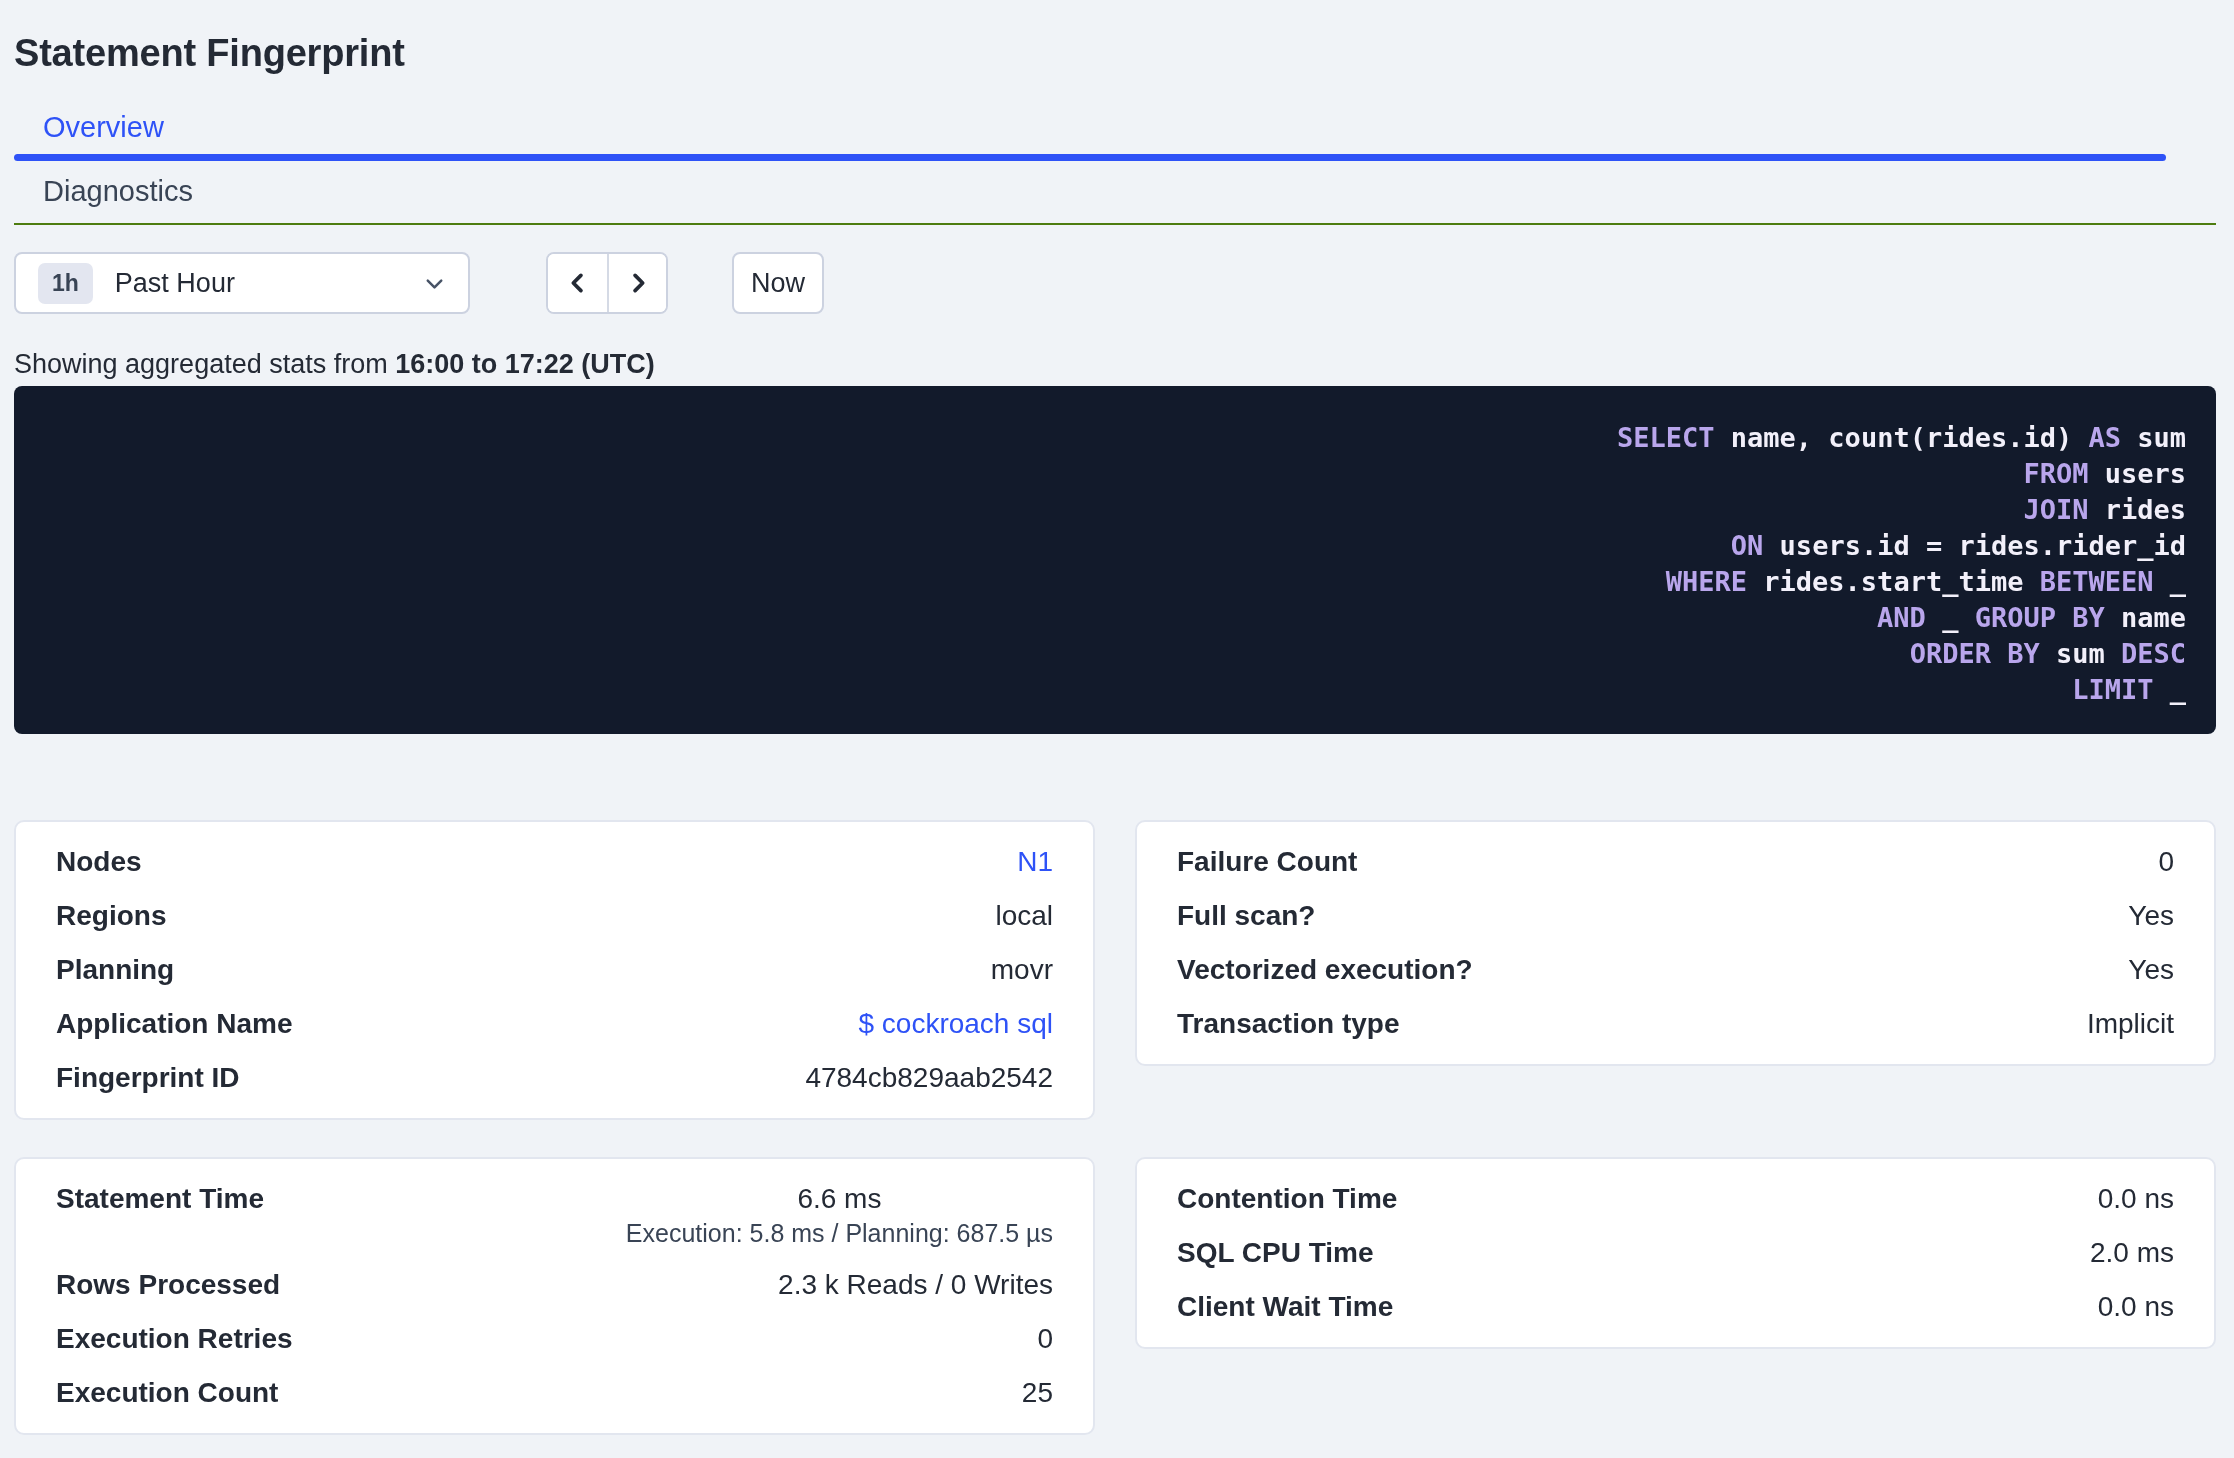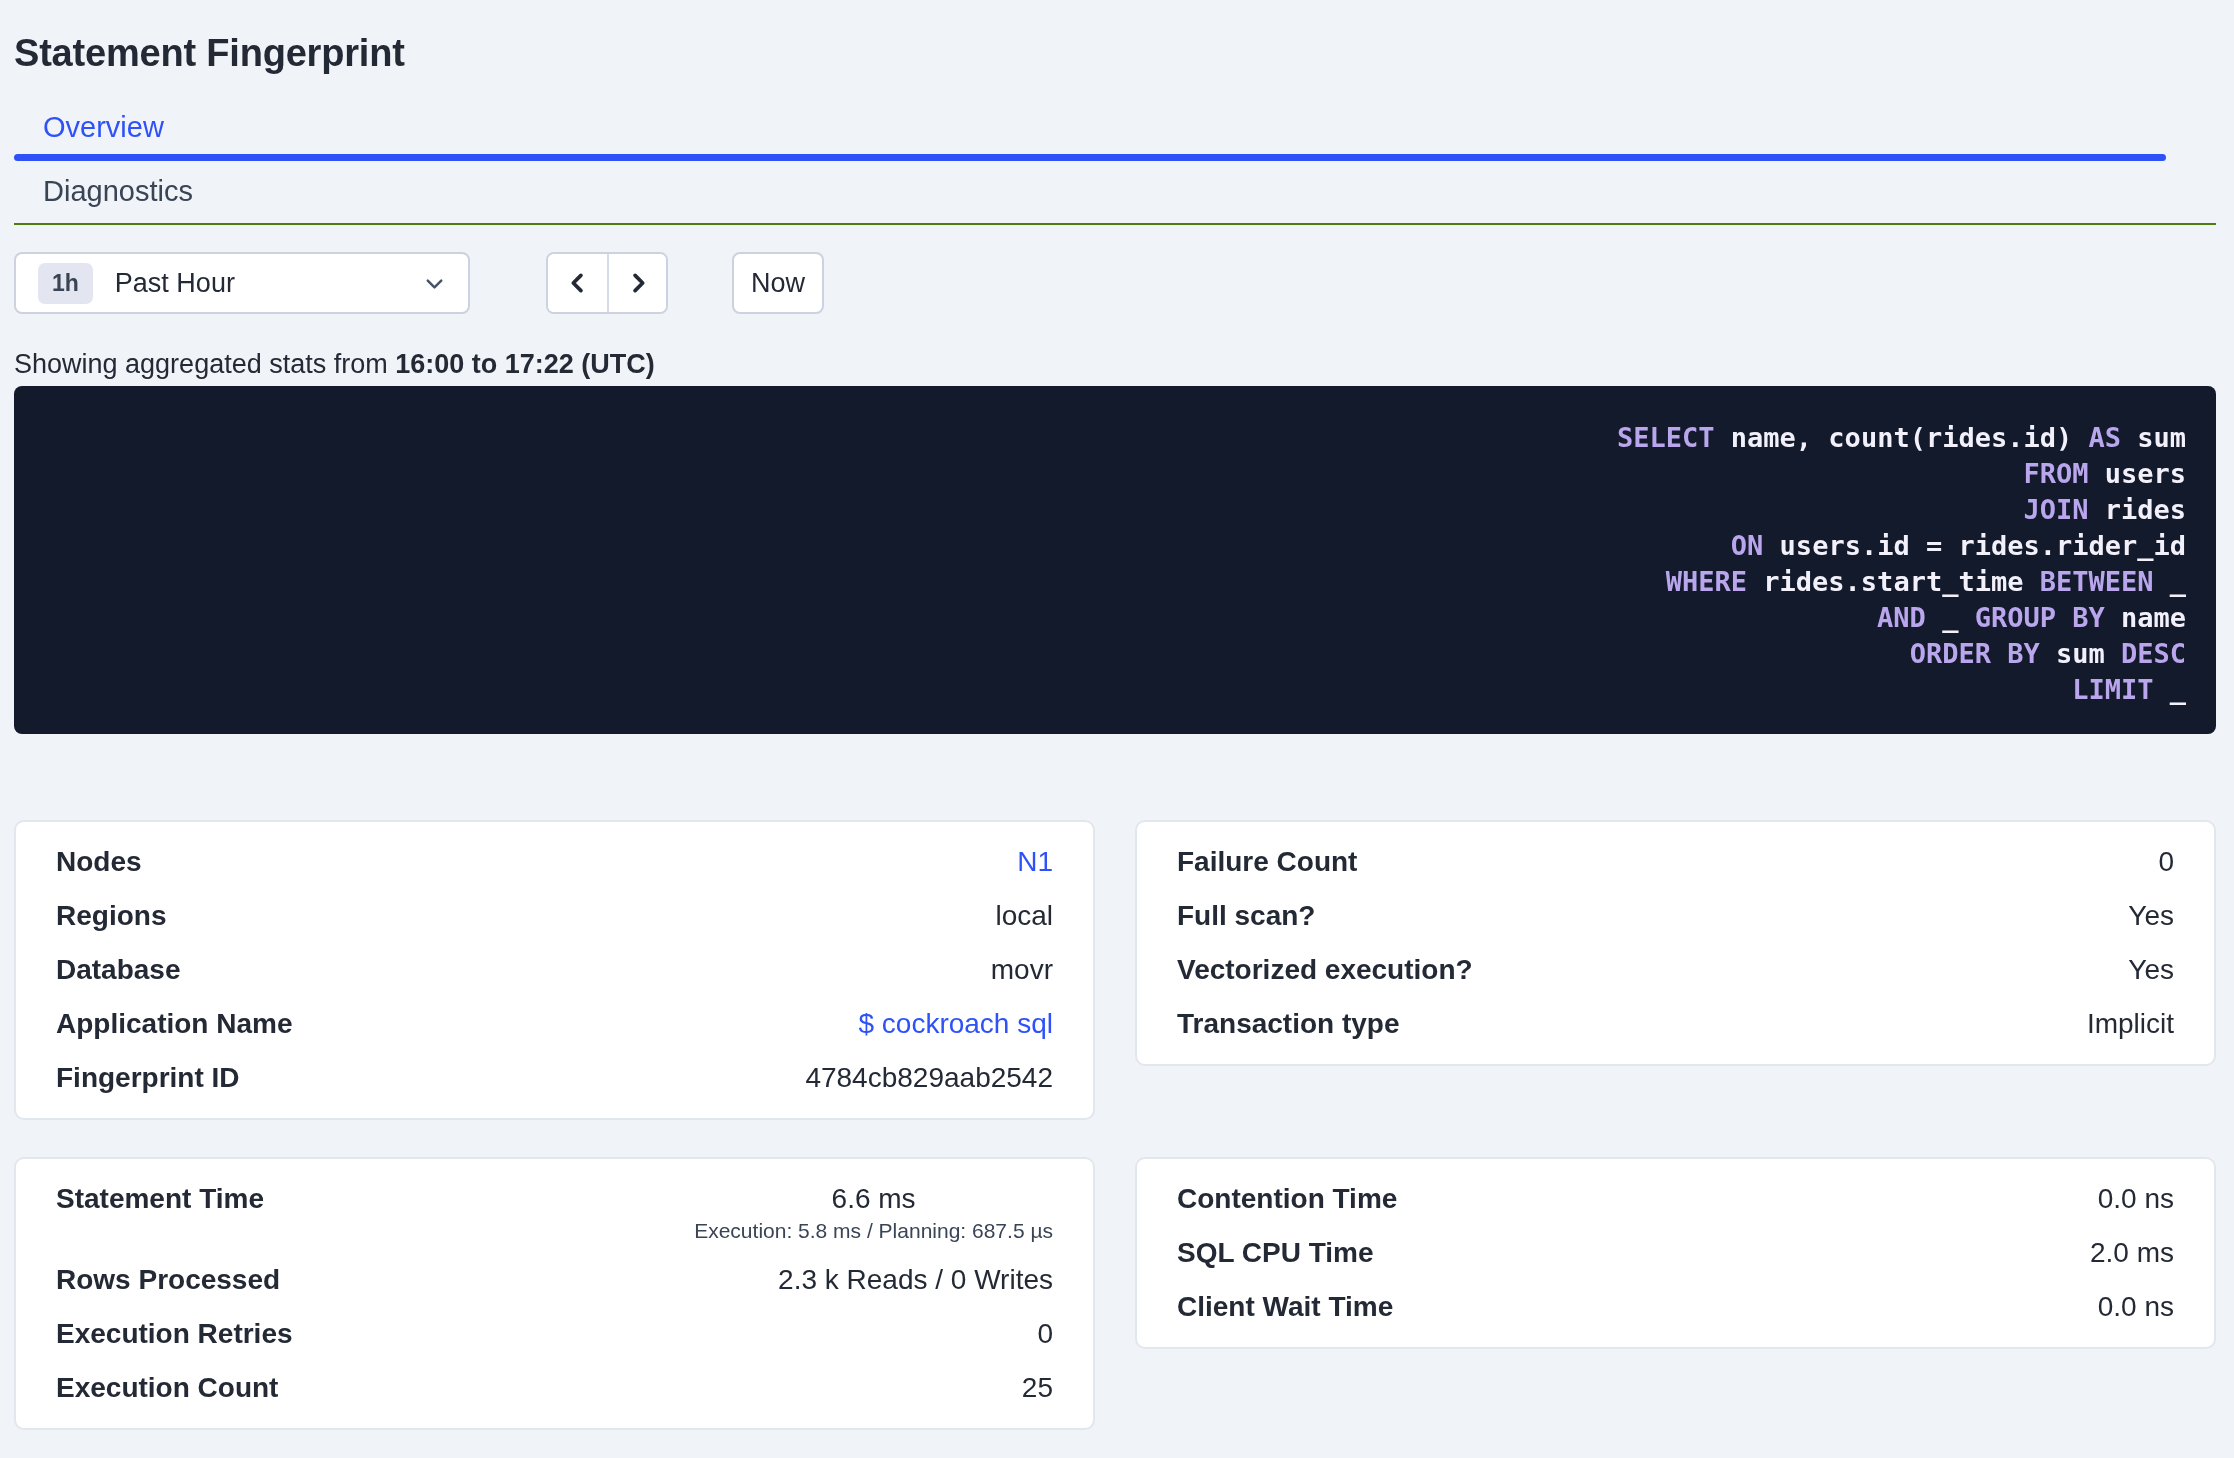--- a/index.html
+++ b/index.html
@@ -54,21 +54,21 @@
   .cards{display:grid;grid-template-columns:1fr 1fr;column-gap:40px;row-gap:37px;margin-top:86px;}
   .card{background:#fff;border:2px solid var(--card-border);border-radius:10px;padding:13px 40px;align-self:start;box-sizing:border-box;}
   .row{height:54px;display:flex;align-items:center;justify-content:space-between;}
   .row .label{font-weight:700;font-size:28px;color:var(--text);}
   .row .value{font-size:28px;color:var(--text);text-align:right;}
   a.value.link{color:var(--accent);text-decoration:none;cursor:pointer;}
   .row-tall{height:auto;align-items:flex-start;}
   .row-tall .label{height:54px;display:flex;align-items:center;}
   .value-stack{display:flex;flex-direction:column;align-items:center;}
   .value-stack .value{height:54px;display:flex;align-items:center;}
-  .subvalue{font-size:21px;color:var(--text2);margin-top:-7px;padding-bottom:10px;}
+  .subvalue{font-size:25px;color:var(--text2);margin-top:-7px;padding-bottom:10px;}
 </style>
 </head>
 <body style="background: rgb(240, 243, 247);">
 
 <div class="page">
 
   <h1 class="title">Statement Fingerprint</h1>
 
   <nav class="tabs">
     <div class="tab active">Overview</div>
@@ -126,21 +126,21 @@
     <section class="card">
       <div class="row">
         <span class="label">Nodes</span>
         <a class="value link">N1</a>
       </div>
       <div class="row">
         <span class="label">Regions</span>
         <span class="value">local</span>
       </div>
       <div class="row">
-        <span class="label">Database</span>
+        <span class="label">Planning</span>
         <span class="value">movr</span>
       </div>
       <div class="row">
         <span class="label">Application Name</span>
         <a class="value link">$ cockroach sql</a>
       </div>
       <div class="row">
         <span class="label">Fingerprint ID</span>
         <span class="value">4784cb829aab2542</span>
       </div>

